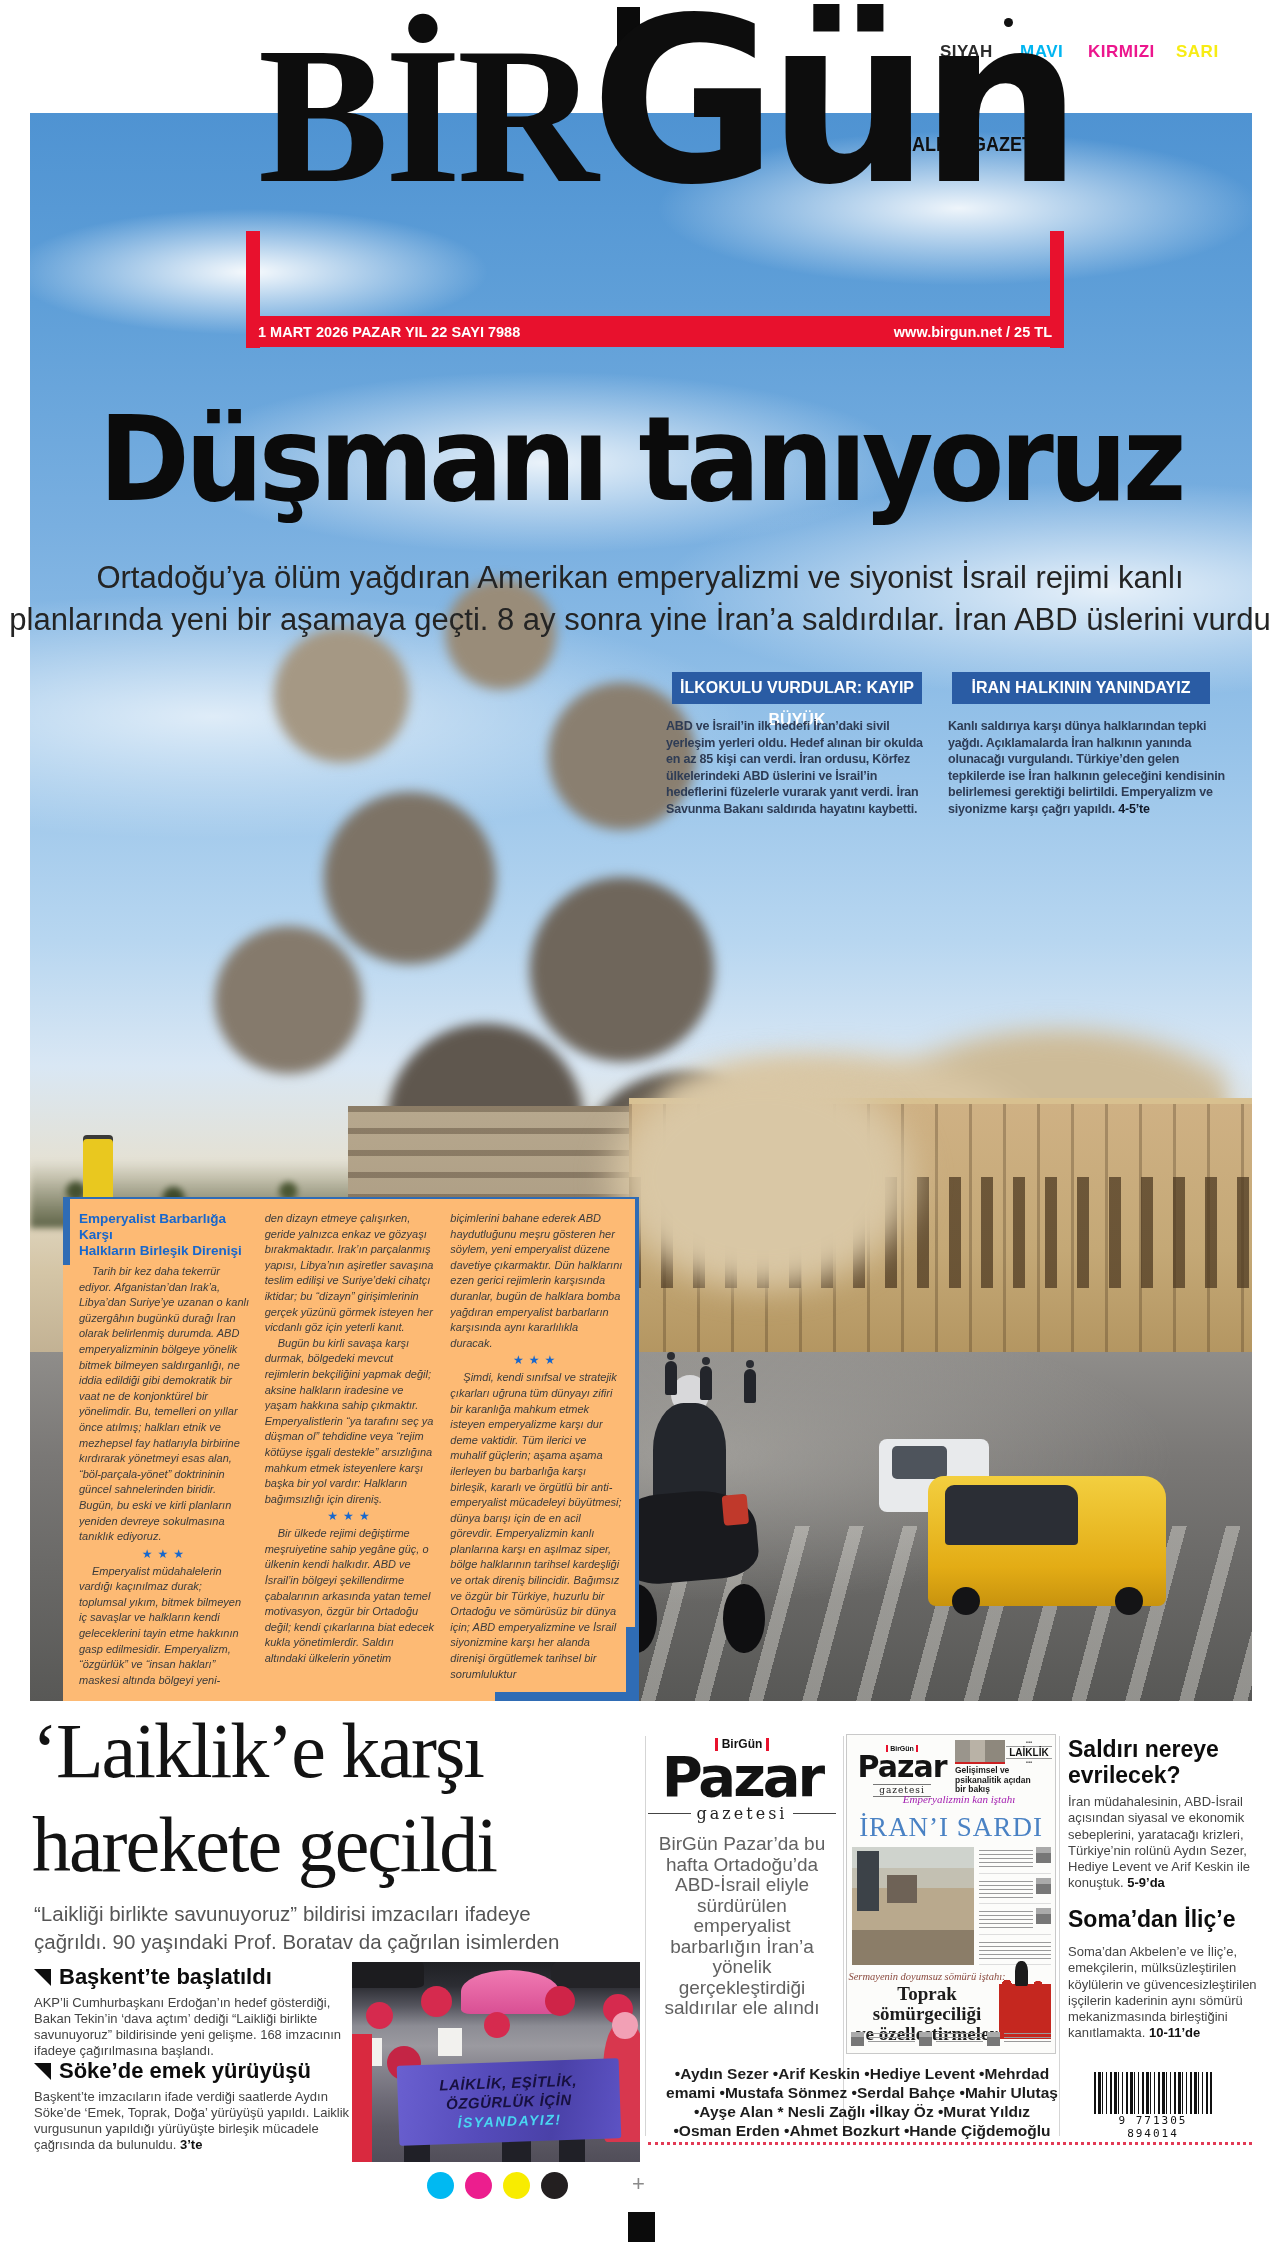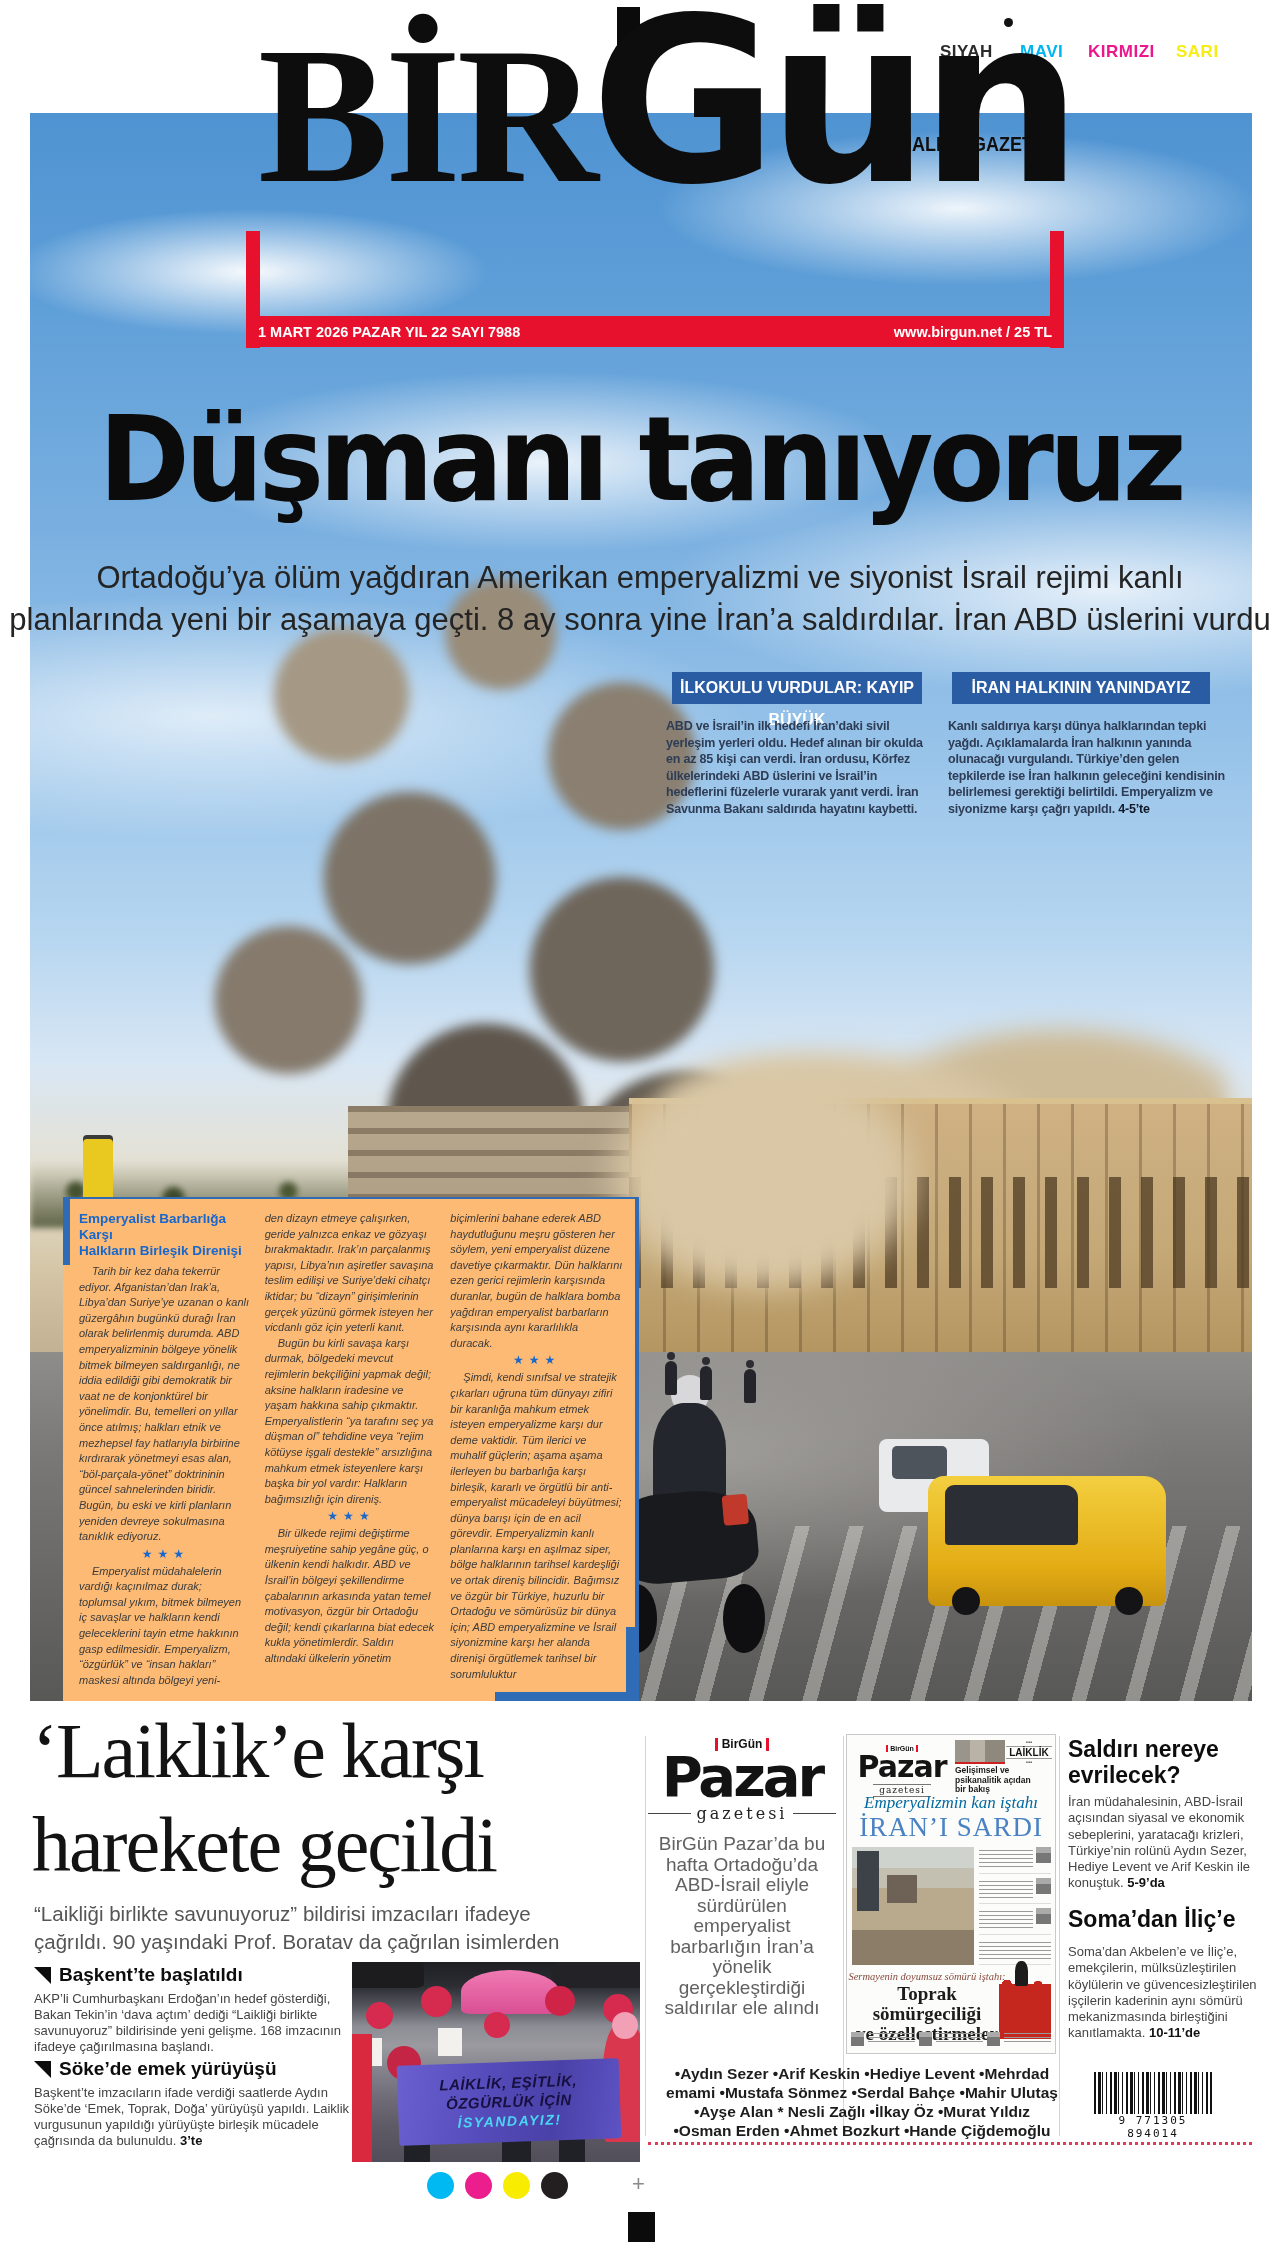--- a/index.html
+++ b/index.html
@@ -140,21 +140,21 @@
   .stars{color:#1767cd;font-size:12px;letter-spacing:5px;text-align:center;margin:2px 0 3px;}
 
   
   .lk-h{left:32px;font-family:"Liberation Serif",serif;font-size:78px;letter-spacing:-2px;
       color:#131313;line-height:1;}
   .lk-h1{top:1712px;} .lk-h2{top:1806px;}
   .lk-deck{left:34px;font-size:20.5px;color:#555;}
   .lk-d1{top:1902px;} .lk-d2{top:1930px;}
   .lk-sec{left:34px;width:316px;}
   .lk-s1{top:1964px;} .lk-s2{top:2058px;}
-  .sec-title{display:flex;align-items:center;gap:8px;font-weight:bold;font-size:19px;color:#0d0d0d;}
+  .sec-title{display:flex;align-items:center;gap:8px;font-weight:bold;font-size:22px;color:#0d0d0d;}
   .tri{width:0;height:0;border-top:17px solid #0d0d0d;border-left:17px solid transparent;}
   .sec-body{margin-top:5px;font-size:13px;line-height:16px;color:#434343;}
   .sec-ref{font-weight:bold;color:#111;}
   
   .demo{left:352px;top:1962px;width:288px;height:200px;overflow:hidden;background:
       linear-gradient(180deg,#1f2024 0%,#2c2d33 12%,#55555e 22%,#8c8c94 32%,#9b9aa0 42%,
                       #84828c 54%,#6f6c78 68%,#5e5b66 82%,#514e59 100%);}
   .dp-umb{border-radius:50% 50% 10% 10%;}
   .dp-umb-pink{left:38%;top:4%;width:34%;height:22%;background:linear-gradient(180deg,#f07ab2,#d94f94);}
   .dp-umb-d1{left:-5%;top:-7%;width:30%;height:20%;background:#1c1c1f;}
@@ -206,22 +206,22 @@
   .cv-name{font-family:"DejaVu Sans",sans-serif;font-weight:bold;font-size:30px;letter-spacing:-1px;
       color:#141414;line-height:26px;}
   .cv-gaz{font-family:"DejaVu Serif",serif;font-size:9px;letter-spacing:1px;color:#222;
       border-top:1px solid #777;border-bottom:1px solid #777;display:inline-block;padding:1px 6px;}
   .cv-strip{left:108px;top:5px;width:50px;height:22px;border-bottom:2px solid #c22;background:
       linear-gradient(90deg,#9a958c 0 30%,#b9b2a6 30% 60%,#8e887d 60%);}
   .cv-striptext{left:108px;top:31px;width:88px;font-weight:bold;font-size:8.5px;line-height:9.5px;color:#1a1a1a;}
   .cv-corner{right:3px;top:4px;width:46px;text-align:center;}
   .cv-corner-t{font-size:6px;color:#666;line-height:7px;}
   .cv-corner-m{font-weight:bold;font-size:10px;color:#111;border-top:1px solid #999;border-bottom:1px solid #999;}
-  .cv-kicker{left:0;top:58px;width:208px;text-align:center;font-family:"Liberation Serif",serif;
-      font-style:italic;font-size:17px;color:#0369a1;}
+  .cv-kicker{left:8px;top:58px;width:208px;text-align:center;font-family:"Liberation Serif",serif;
+      font-style:italic;font-size:11px;color:#a21caf;}
   .cv-head{left:0;top:77px;width:208px;text-align:center;font-family:"Liberation Serif",serif;
       font-weight:normal;font-size:27px;letter-spacing:1px;color:#4a82c4;}
   .cv-photo{left:5px;top:112px;width:122px;height:118px;background:
       linear-gradient(180deg,#cfd3cd 0 18%,#c3c0b2 18% 35%,#b9a98d 35% 70%,#8b7d68 70%);}
   .cv-tower{left:10px;top:116px;width:22px;height:60px;background:#3c4248;}
   .cv-bldg{left:40px;top:140px;width:30px;height:28px;background:#6e6256;}
   .cv-side{left:132px;top:112px;width:72px;height:118px;display:flex;flex-direction:column;gap:4px;}
   .cv-row{flex:1;display:flex;gap:3px;border-bottom:1px solid #ddd;}
   .cv-micro{flex:1;background:repeating-linear-gradient(180deg,#9a9a9a 0 1px,transparent 1px 4px);
       margin:3px 0;}

